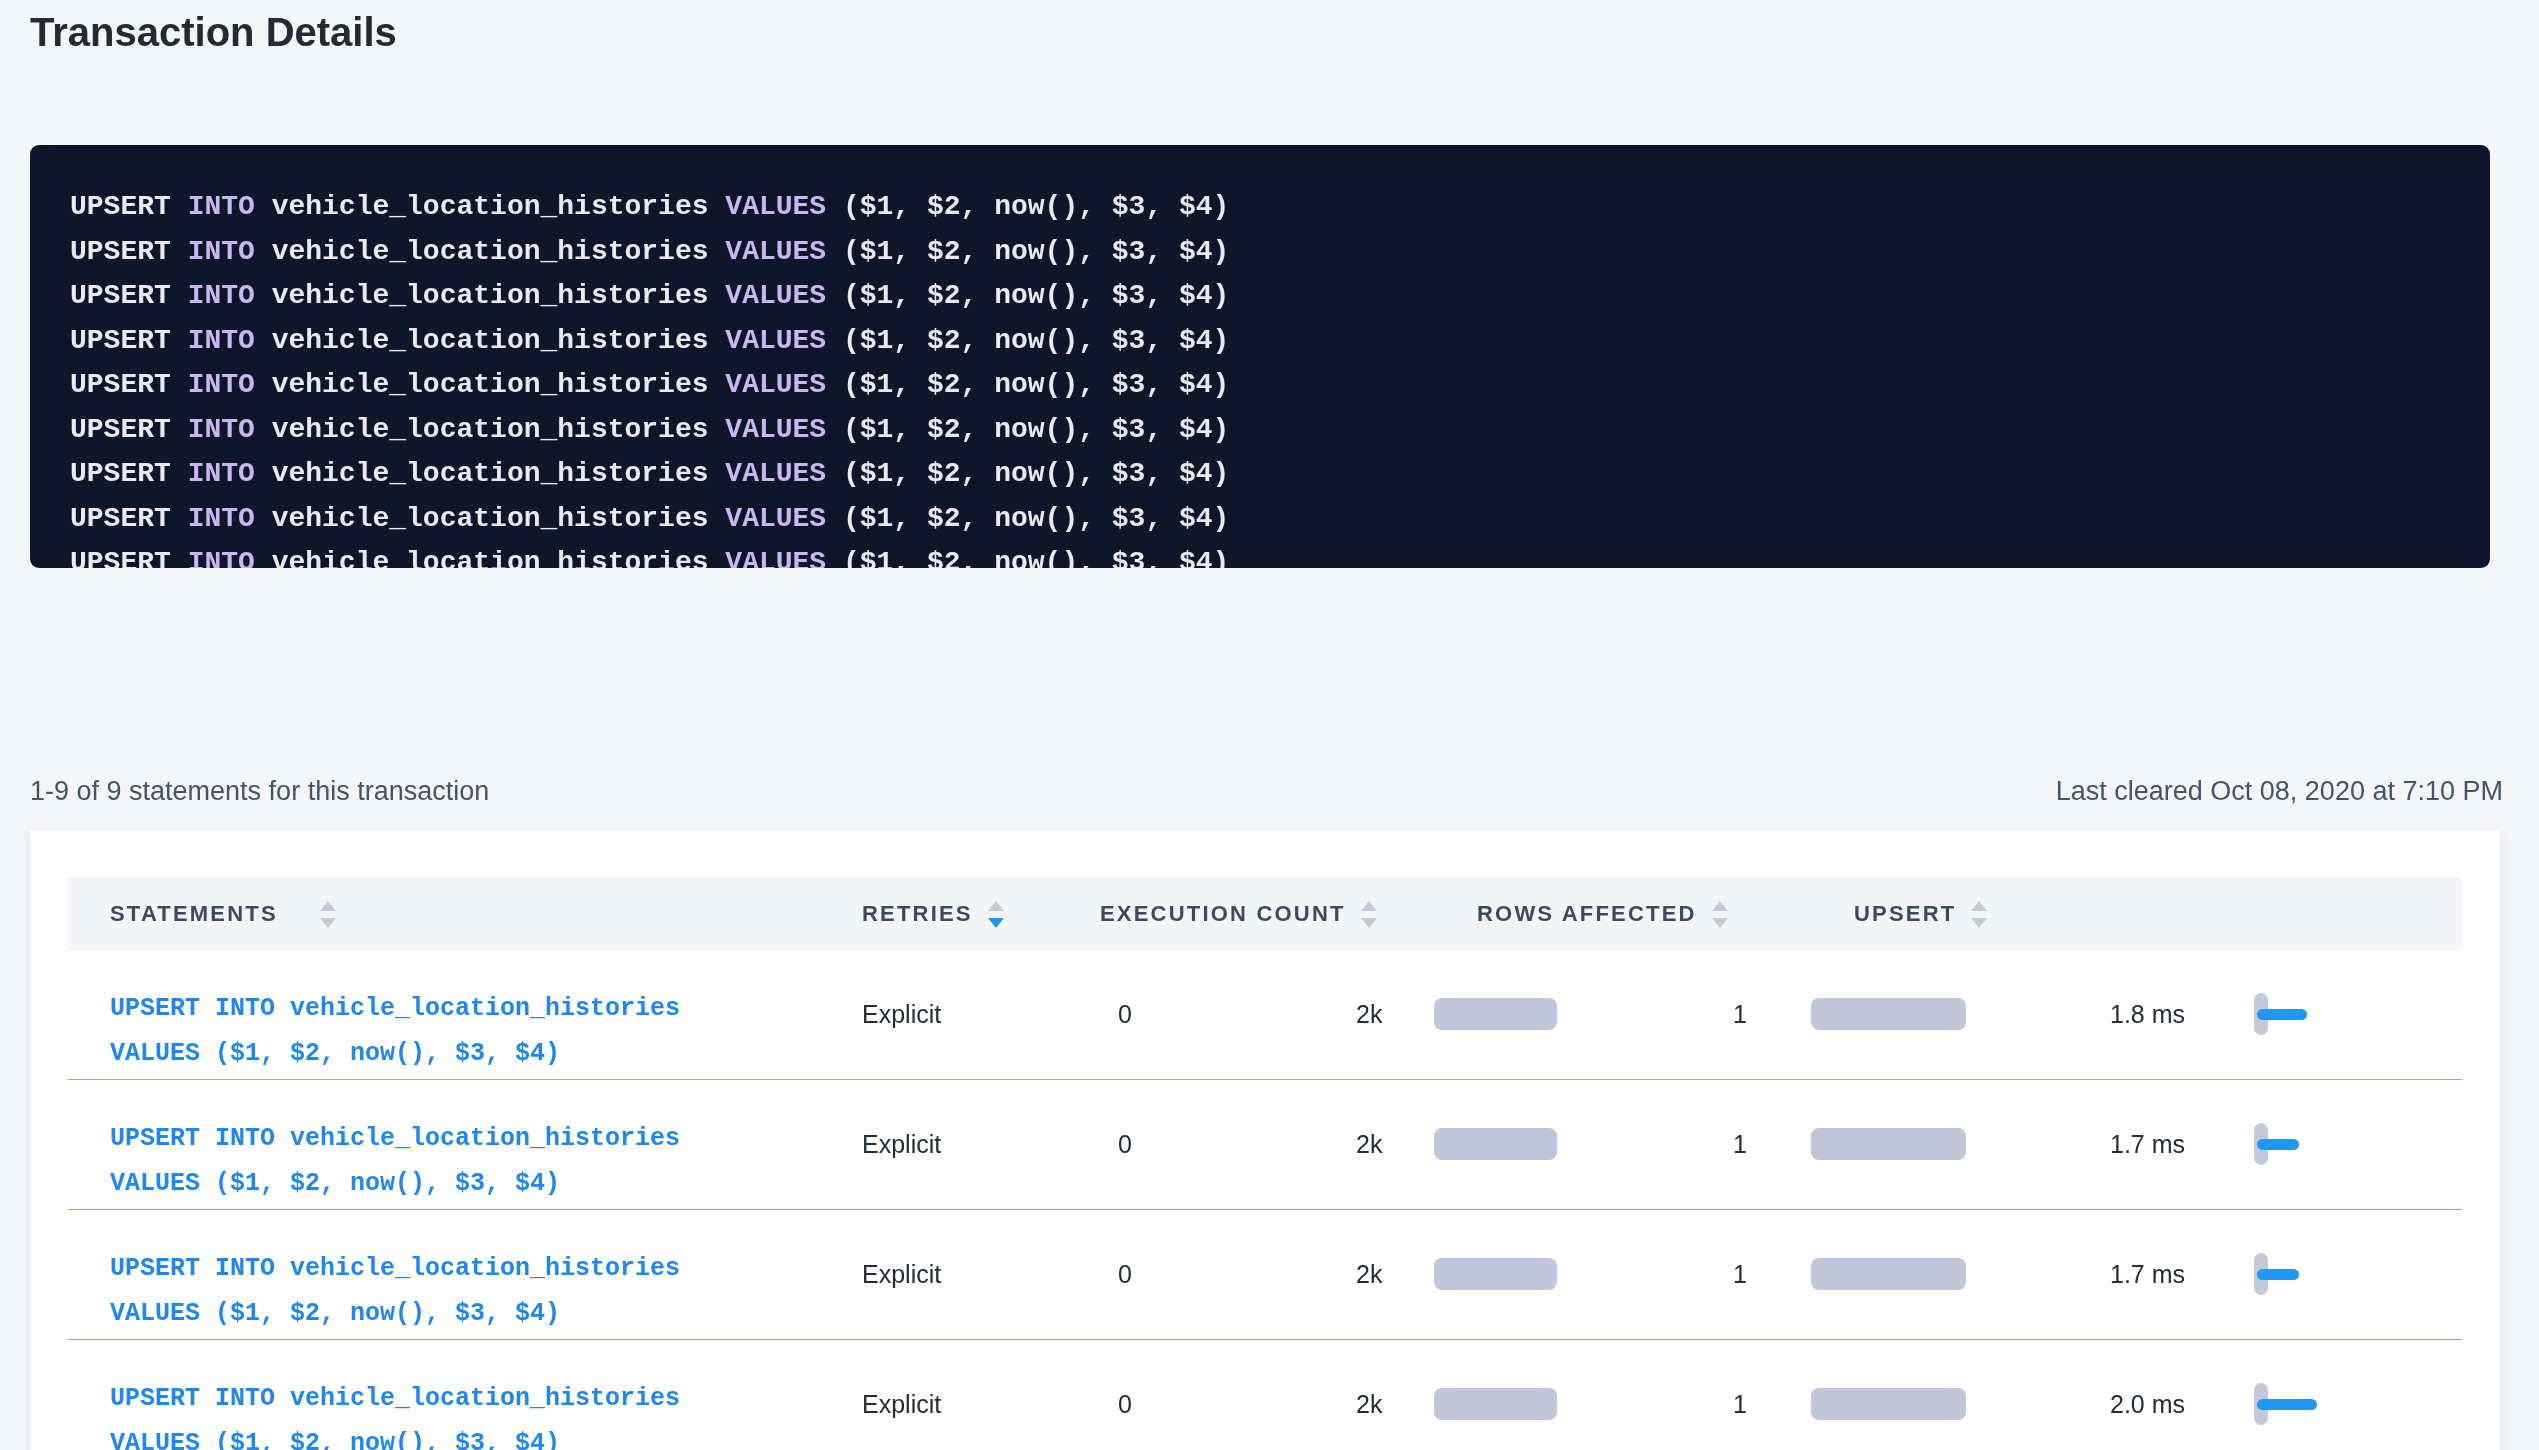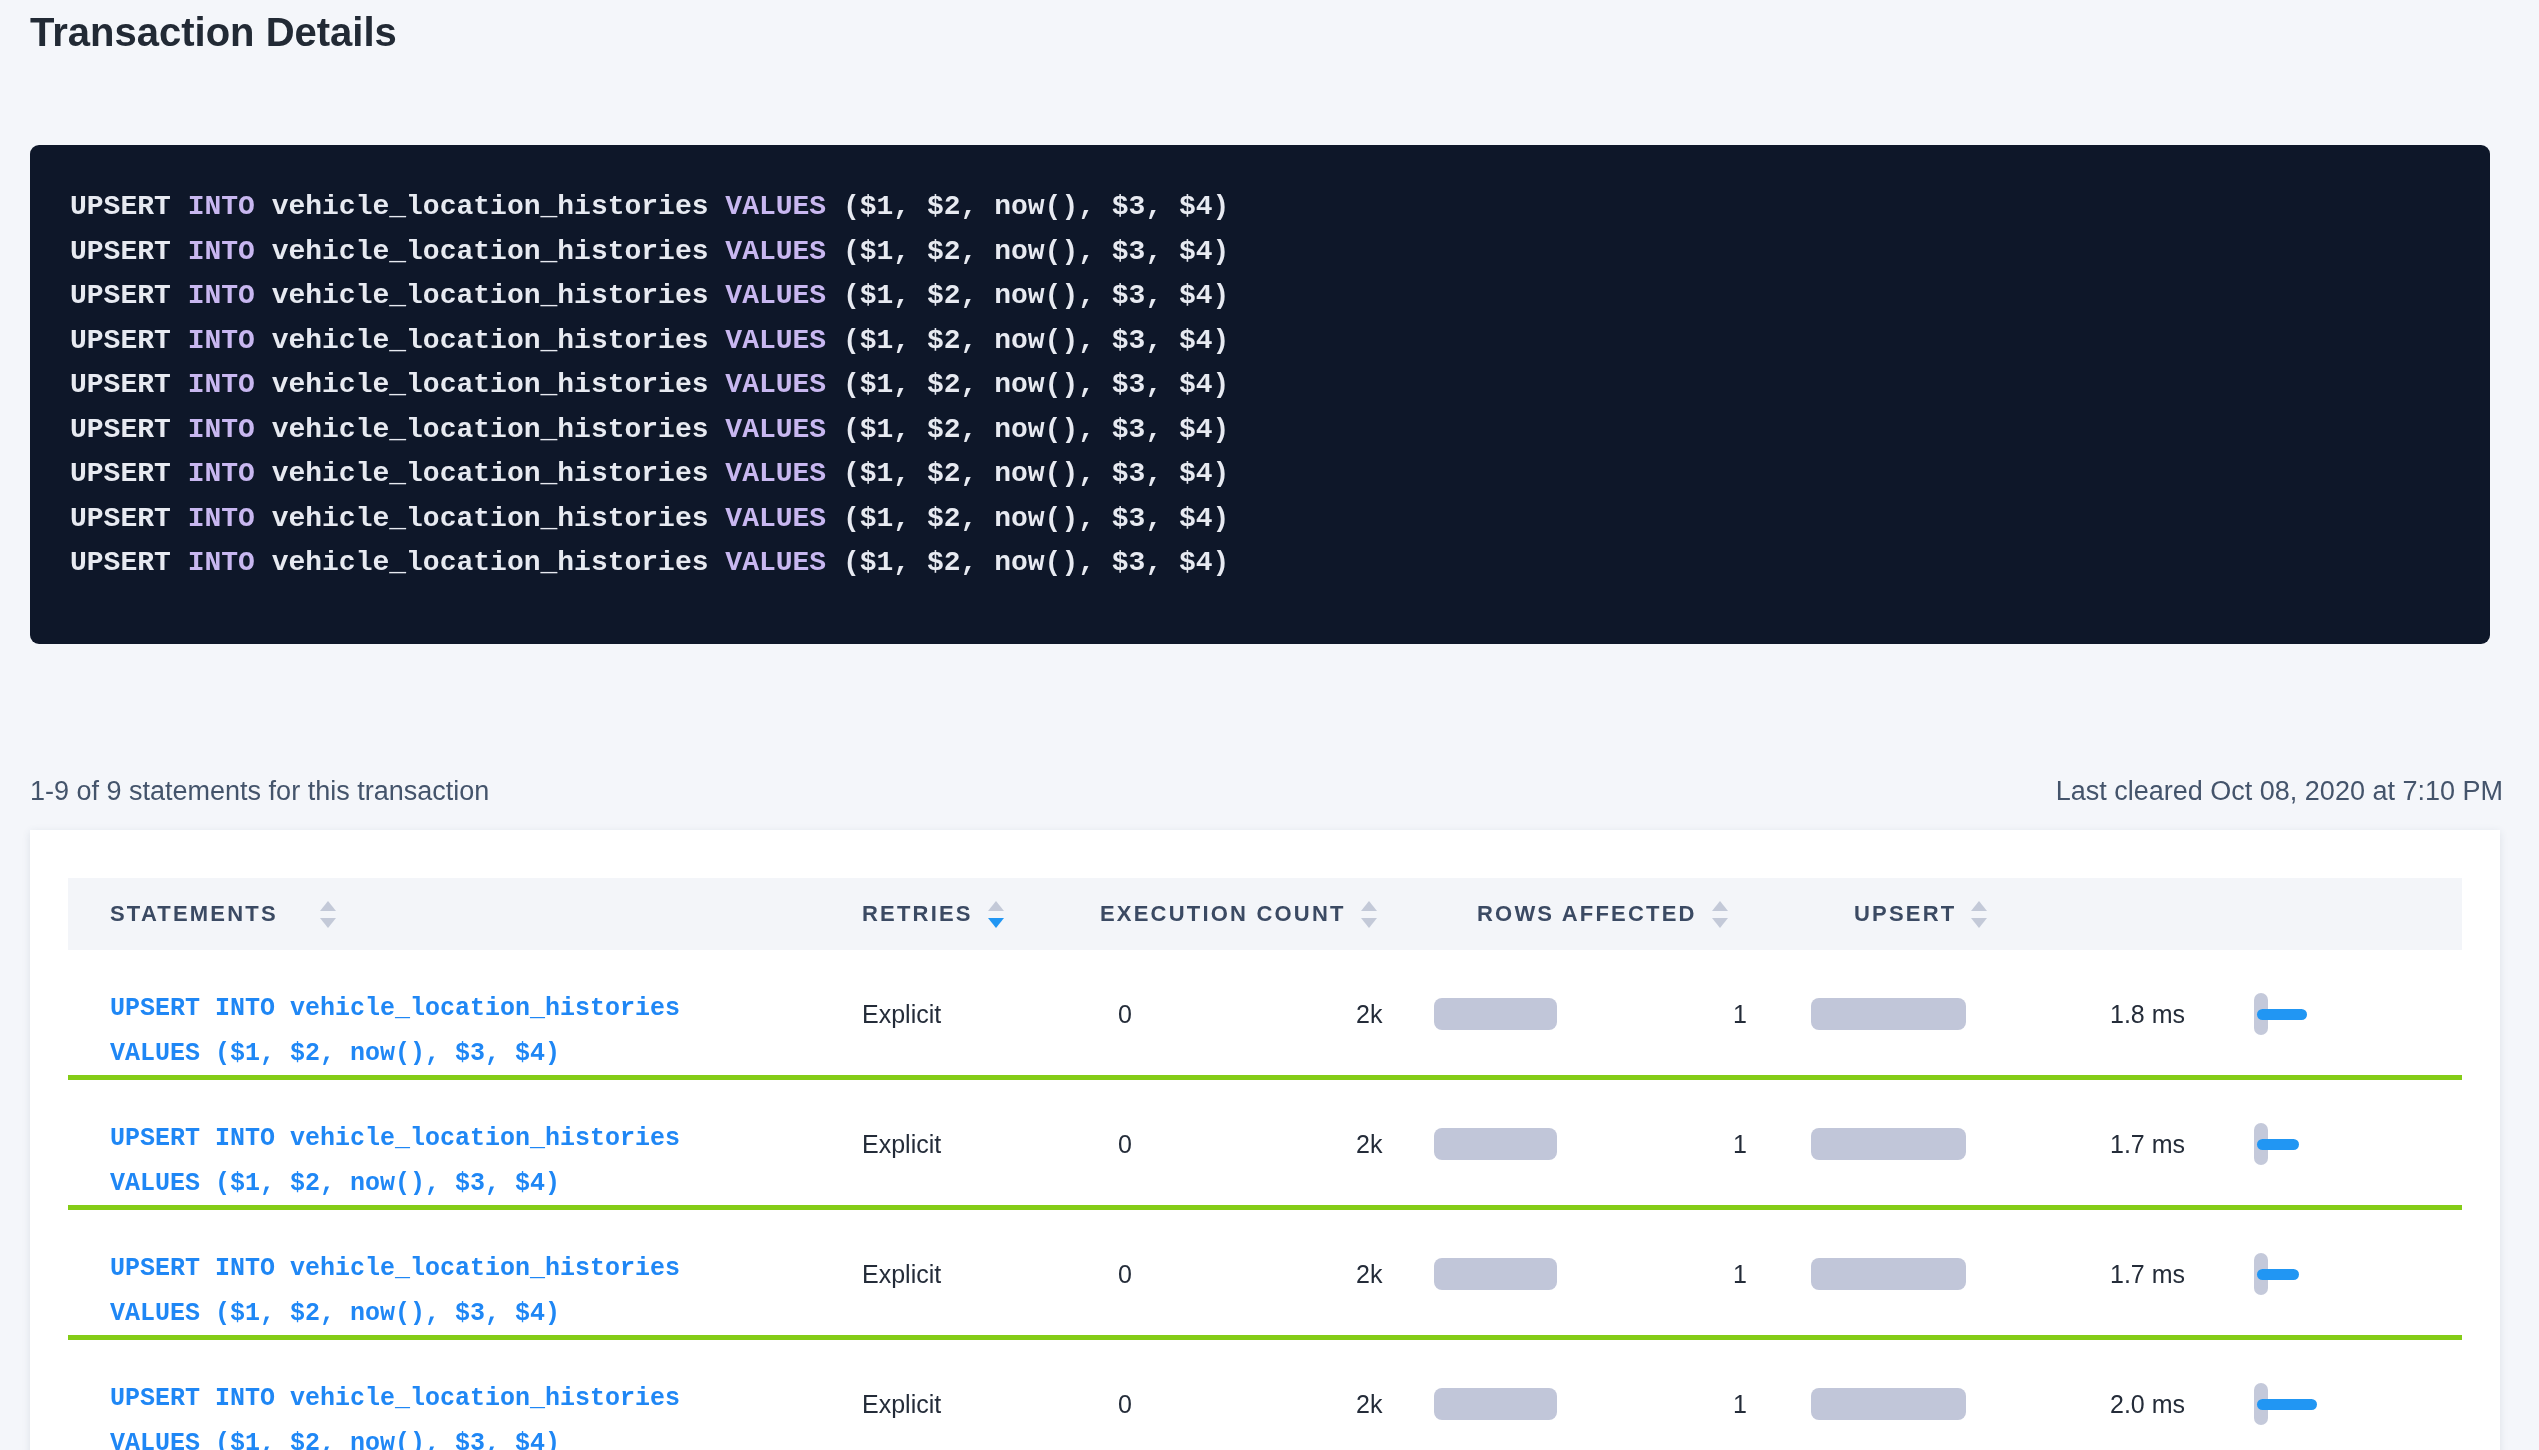--- a/index.html
+++ b/index.html
@@ -15,21 +15,21 @@
 
   
   .page-title {
     position: absolute; left: 30px; top: 10px;
     font-size: 40px; font-weight: 700; color: #222a35;
   }
 
   
   .sql-box {
     position: absolute; left: 30px; top: 145px;
-    width: 2460px; height: 499px;
+    width: 2460px; height: 423px;
     background: #0e1729; border-radius: 9px;
     padding: 40px 40px 0 40px;
     overflow: hidden;
   }
   .sql-line {
     font-family: "Liberation Mono", "DejaVu Sans Mono", monospace;
     font-size: 28px; font-weight: 700; line-height: 44.5px;
     white-space: pre; color: #e7eaf1;
   }
   .tok-kw { color: var(--keyword-purple, #c8b7f0); }
@@ -76,21 +76,21 @@
 
   .col-0 { width: 794px; padding-left: 42px; gap: 27px; }
   .col-1 { width: 256px; }
   .col-2 { width: 238px; }
   .col-3 { width: 377px; }
   .col-4 { width: 377px; }
   .col-5 { flex: 1; }
 
   .trow {
     display: flex; align-items: flex-start;
-    height: 130px; border-bottom: 5px solid #84cc16;
+    height: 130px; border-bottom: 1px solid #84cc16;
   }
   .cell { height: 100%; }
   .stmt-link {
     display: block; padding-top: 36px;
     font-family: "Liberation Mono", "DejaVu Sans Mono", monospace;
     font-size: 25px; font-weight: 700; line-height: 45px;
     color: var(--link-blue, #1f87f5); text-decoration: none;
     white-space: pre; cursor: pointer;
   }
   .val-cell { padding-top: 50px; font-size: 25px; color: #242c39; }

